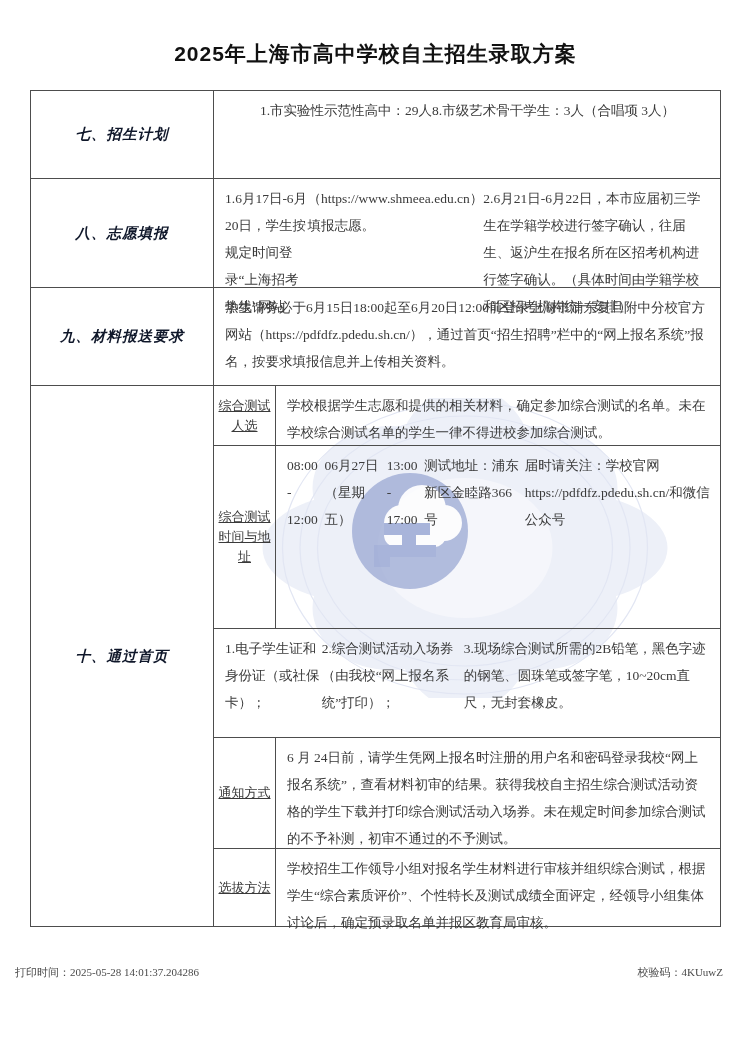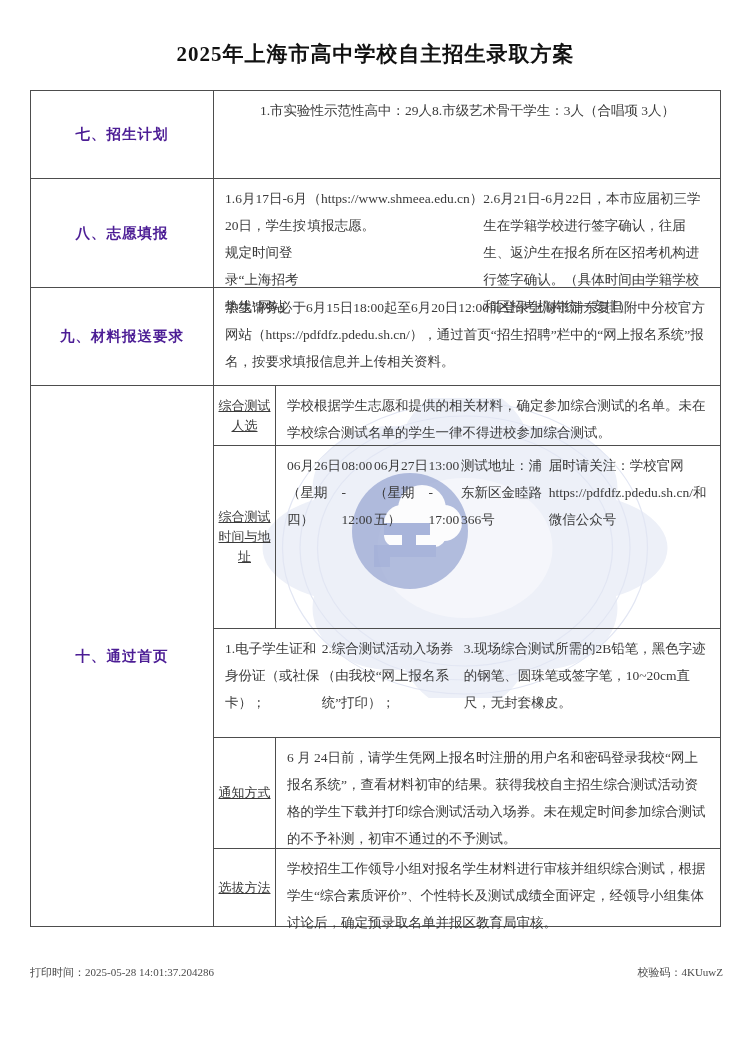--- a/index.html
+++ b/index.html
@@ -8,21 +8,21 @@
     width:751px;height:1063px;
     background:#ffffff;
     font-family:"Liberation Serif","DejaVu Serif",serif;
     color:#333;
     overflow:hidden;
   }
   
   .doc-title{
     position:absolute;top:40px;left:0;width:100%;
     text-align:center;
-    font-family:Liberation Serif, serif;
+    font-family:Liberation Sans, sans-serif;
     font-weight:700;font-size:21px;color:#111;
     letter-spacing:1px;
   }
   
   .watermark{position:absolute;z-index:0;pointer-events:none;}
   .wm-flower{left:245px;top:398px;}
   .wm-logo{left:350px;top:471px;}
   
   .doc-table{
     position:absolute;left:30px;top:90px;width:691px;
@@ -31,22 +31,22 @@
     box-sizing:border-box;
     background:transparent;
   }
   .t-row{display:flex;box-sizing:border-box;border-bottom:1px solid #4d4d4d;}
   .t-row:last-child{border-bottom:none;}
   .head-cell{
     width:183px;flex:0 0 183px;box-sizing:border-box;
     border-right:1px solid #4d4d4d;
     display:flex;align-items:center;justify-content:center;
     font-family:"Liberation Sans","DejaVu Sans",sans-serif;
-    font-weight:700;font-size:14.5px;color:#4c1d95;
-    text-align:center;letter-spacing:1px;
+    font-weight:700;font-size:14.5px;color:#0f172a;
+    text-align:center;letter-spacing:1px;font-style:italic;
   }
   .sub-cell{
     width:62px;flex:0 0 62px;box-sizing:border-box;
     border-right:1px solid #4d4d4d;
     display:flex;align-items:center;justify-content:center;
     font-size:13px;color:#3a3a3a;text-align:center;
     line-height:20px;padding:2px;text-decoration:underline;
   }
   .content-cell{
     flex:1 1 auto;box-sizing:border-box;
@@ -57,21 +57,21 @@
   .ln,.para{line-height:27px;}
   .sub-rows{flex:1 1 auto;display:flex;flex-direction:column;}
   .s-row{display:flex;box-sizing:border-box;border-bottom:1px solid #4d4d4d;}
   .s-row:last-child{border-bottom:none;}
   
   .h-r1{height:88px;}  .h-r2{height:109px;} .h-r3{height:98px;}
   .h-s1{height:60px;}  .h-s2{height:183px;} .h-s3{height:109px;}
   .h-s4{height:111px;} .h-s5{height:77px;}
   
   .footer{
-    position:absolute;left:30px;right:28px;top:965px;
+    position:absolute;left:15px;right:28px;top:965px;
     display:flex;justify-content:space-between;
     font-size:11px;color:#4a4a4a;
     font-family:"Liberation Serif","DejaVu Serif",serif;
   }
 </style>
 </head>
 <body>
 
 <div class="page">
 
@@ -143,21 +143,20 @@
         <div class="s-row h-s1">
           <div class="sub-cell">综合测试人选</div>
           <div class="content-cell">
             <div class="para">学校根据学生志愿和提供的相关材料，确定参加综合测试的名单。未在学校综合测试名单的学生一律不得进校参加综合测试。</div>
           </div>
         </div>
 
         <div class="s-row h-s2">
           <div class="sub-cell">综合测试时间与地址</div>
           <div class="content-cell">
-            <div class="ln">06月26日（星期四）</div>
             <div class="ln">08:00 - 12:00</div>
             <div class="ln">06月27日（星期五）</div>
             <div class="ln">13:00 - 17:00</div>
             <div class="ln">测试地址：浦东新区金睦路366号</div>
             <div class="ln">届时请关注：学校官网https://pdfdfz.pdedu.sh.cn/和微信公众号</div>
           </div>
         </div>
 
         <div class="s-row h-s3">
           <div class="content-cell">

